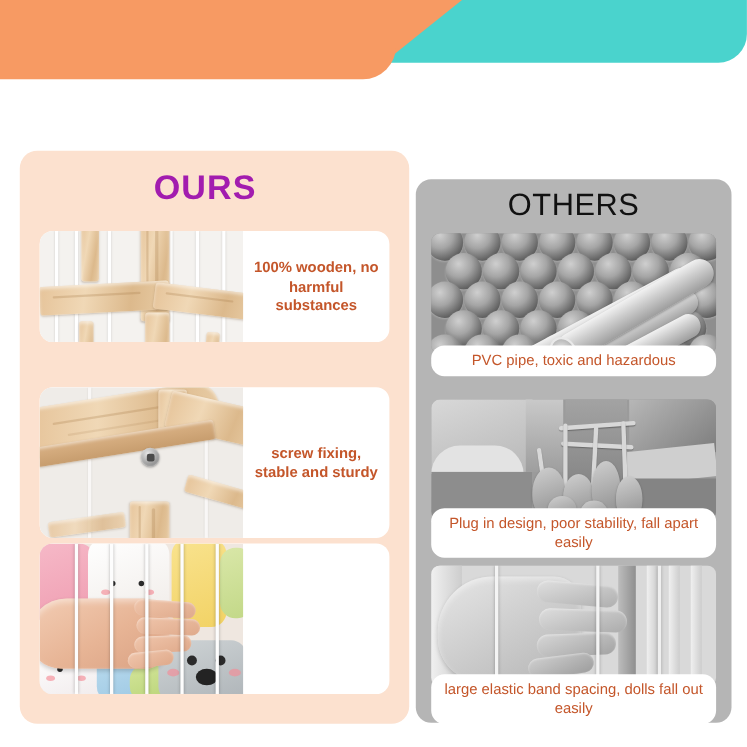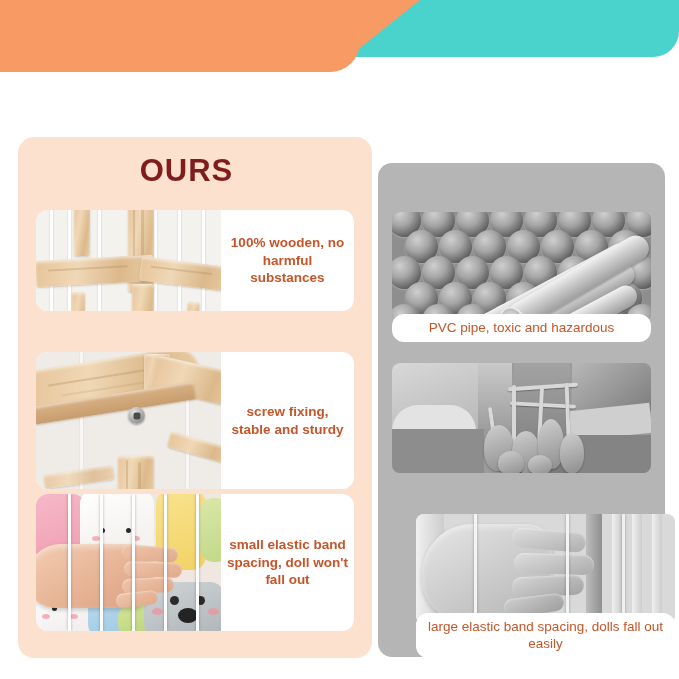--- a/index.html
+++ b/index.html
@@ -46,21 +46,21 @@
     border-radius:16px;
   }
   .panel-others{
     position:absolute;left:378px;top:163px;width:287px;height:494px;
     background:#b5b5b5;
     border-radius:14px;
   }
   .panel-head-ours{
     position:absolute;left:0;top:0;width:337px;height:68px;
     display:flex;align-items:center;justify-content:center;
-    color:#7f1d1d;
+    color:#a21caf;
     font-size:31px;font-weight:bold;letter-spacing:1px;
   }
   .panel-head-others{
     position:absolute;left:0;top:0;width:287px;height:46px;
     display:flex;align-items:center;justify-content:center;
     color:#111111;
     font-size:28px;letter-spacing:0.5px;
   }
 
   
@@ -82,21 +82,21 @@
     box-sizing:border-box;
   }
   #ours-row-1{top:73px;height:101px;}
   #ours-row-2{top:215px;height:137px;}
   #ours-row-3{top:357px;height:137px;}
 
   
   .others-row{position:absolute;left:14px;width:259px;}
   #others-row-1{top:49px;height:144px;}
   #others-row-2{top:200px;height:144px;}
-  #others-row-3{top:351px;height:144px;margin-left:24px;}
+  #others-row-3{top:351px;height:144px;}
   .others-photo{
     position:absolute;left:0;top:0;width:259px;height:110px;
     border-radius:8px;overflow:hidden;
     filter:grayscale(100%);
   }
   .others-cap{
     position:absolute;left:0;bottom:0;width:259px;
     background:#ffffff;
     border-radius:12px;
     color:#c4562a;
@@ -275,26 +275,26 @@
         <div class="finger" style="left:88px;top:68px;width:58px;height:15px;transform:rotate(2deg);"></div>
         <div class="finger" style="left:86px;top:84px;width:52px;height:15px;transform:rotate(-2deg);"></div>
         <div class="finger" style="left:80px;top:98px;width:42px;height:14px;transform:rotate(-6deg);"></div>
         <div class="elastic" style="left:32px;"></div>
         <div class="elastic" style="left:64px;"></div>
         <div class="elastic" style="left:96px;"></div>
         <div class="elastic" style="left:128px;"></div>
         <div class="elastic" style="left:160px;"></div>
       </div>
     </div>
-    <div class="ours-cap">small elastic band spacing, doll won't fall out</div>
   </div>
 </div>
 
 <div class="panel-others">
 
+  <div class="panel-head-others">OTHERS</div>
 
   <div class="others-row" id="others-row-1">
     <div class="others-photo">
       <div class="scene">
         <div class="pipe-grid-bg"></div>
         <div class="pipe-hole" style="left:-4px;top:-8px;"></div>
         <div class="pipe-hole" style="left:30px;top:-8px;"></div>
         <div class="pipe-hole" style="left:64px;top:-8px;"></div>
         <div class="pipe-hole" style="left:98px;top:-8px;"></div>
         <div class="pipe-hole" style="left:132px;top:-8px;"></div>
@@ -368,20 +368,21 @@
         <div class="rack-bar" style="left:100px;top:44px;width:4px;height:60px;transform:rotate(-8deg);"></div>
 
         <div class="toy-blob" style="left:92px;top:62px;width:30px;height:46px;"></div>
         <div class="toy-blob" style="left:120px;top:68px;width:28px;height:42px;"></div>
         <div class="toy-blob" style="left:146px;top:56px;width:26px;height:50px;"></div>
         <div class="toy-blob" style="left:168px;top:70px;width:24px;height:40px;"></div>
         <div class="toy-blob" style="left:106px;top:88px;width:26px;height:24px;"></div>
         <div class="toy-blob" style="left:136px;top:92px;width:24px;height:20px;"></div>
       </div>
     </div>
+    <div class="others-cap" id="others-cap-2">Plug in design, poor stability, fall apart easily</div>
   </div>
 
   <div class="others-row" id="others-row-3">
     <div class="others-photo">
       <div class="scene" style="background:#d9d9d9;">
         <div class="slat" style="left:0px;width:28px;"></div>
         <div class="slat" style="left:170px;width:16px;background:linear-gradient(90deg,#bdbdbd,#8f8f8f);"></div>
         <div class="slat" style="left:196px;width:10px;"></div>
         <div class="slat" style="left:216px;width:10px;"></div>
         <div class="slat" style="left:236px;width:10px;"></div>

